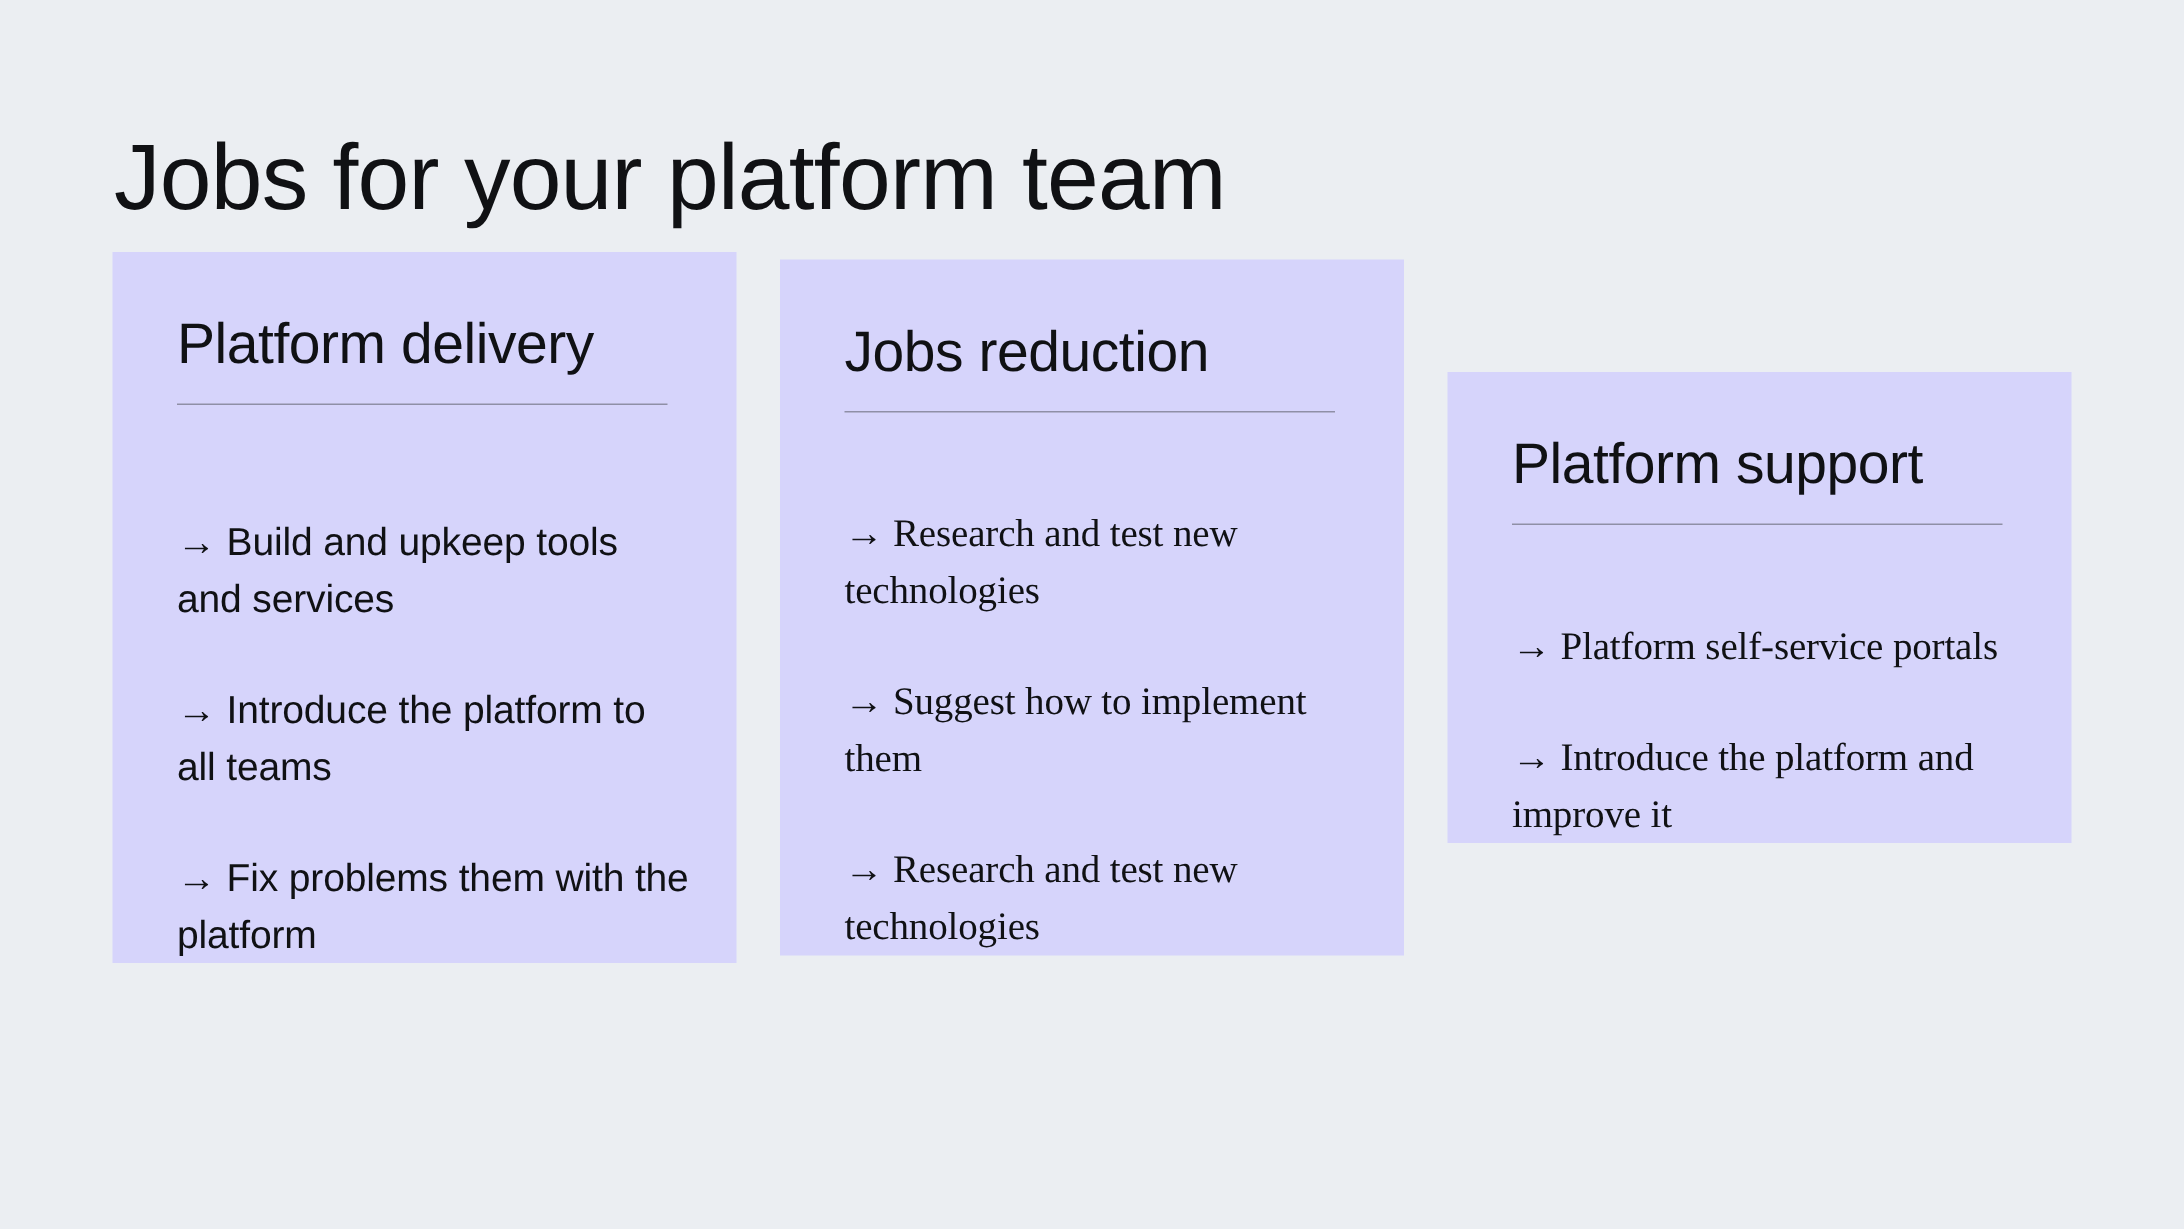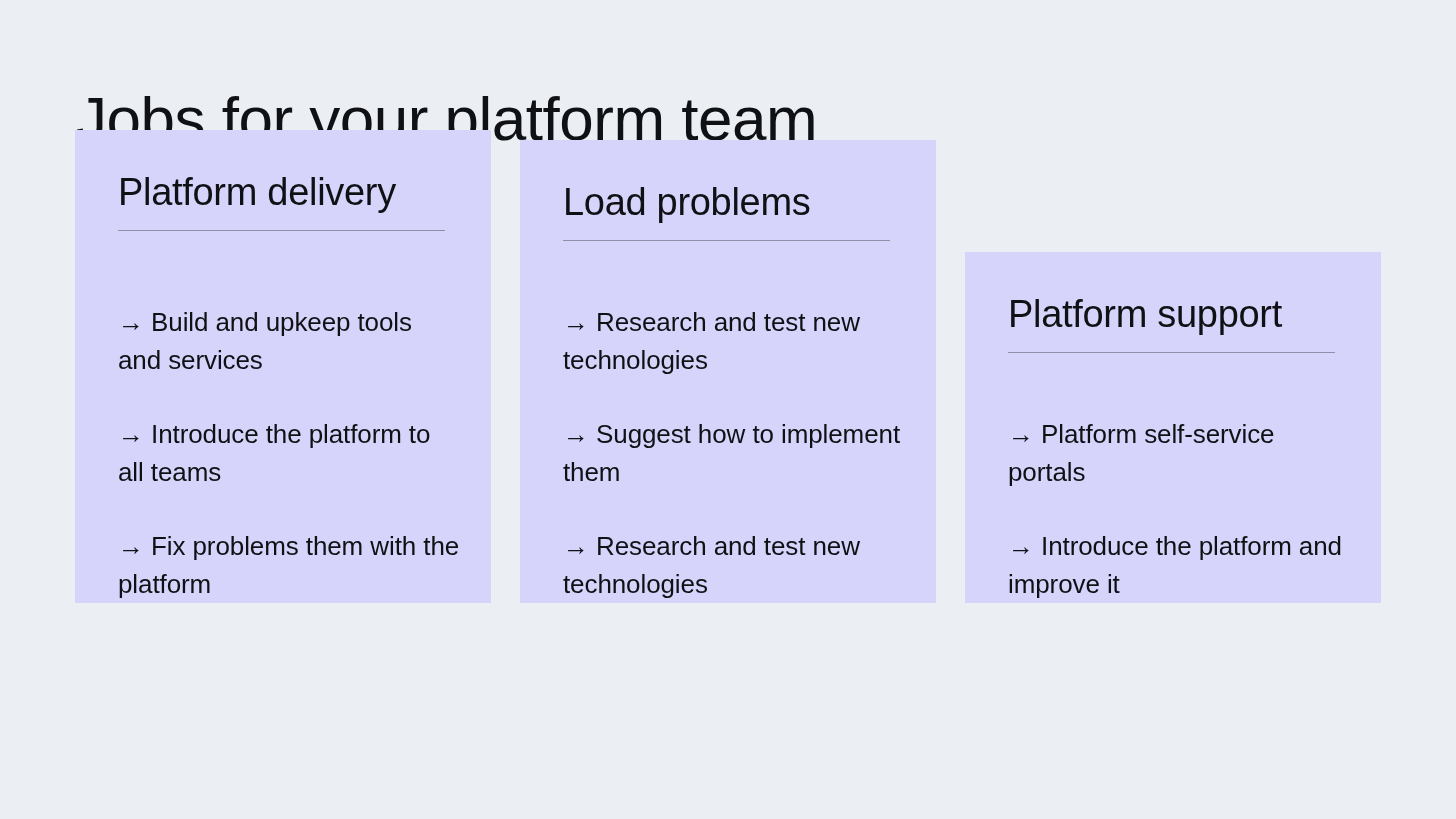--- a/index.html
+++ b/index.html
@@ -37,21 +37,21 @@
 
   .cards {
     position: absolute;
     left: 75px;
     top: 207px;
     width: 1306px;
     height: 396px;
     display: flex;
     flex-direction: row;
     justify-content: space-between;
-    align-items: flex-end;
+    align-items: center;
   }
 
   .card {
     width: 416px;
     background: #d6d4fb;
     box-sizing: border-box;
     padding: 42px 30px 0 43px;
     display: flex;
     flex-direction: column;
   }
@@ -75,20 +75,21 @@
 
   .card-items {
     margin: 0;
     padding: 0;
     list-style: none;
     margin-top: 72px;
   }
 
   .card.shifted .card-items {
     margin-top: 62px;
+    font-family: Liberation Serif, serif;
   }
 
   .card-item {
     font-size: 26px;
     line-height: 38px;
     letter-spacing: -0.1px;
     color: #101114;
     margin-bottom: 36px;
   }
 
@@ -123,21 +124,21 @@
           <span>Introduce the platform to all teams</span>
         </li>
         <li class="card-item">
           <span class="arrow-icon">→ </span>
           <span>Fix problems them with the platform</span>
         </li>
       </ul>
     </section>
 
     <section class="card shifted" style="background: rgb(214, 212, 251);">
-      <h2 class="card-title">Load problems</h2>
+      <h2 class="card-title">Jobs reduction</h2>
       <div class="card-rule" style="border-top-color: rgb(143, 143, 166);"></div>
       <ul class="card-items">
         <li class="card-item">
           <span class="arrow-icon">→ </span>
           <span>Research and test new technologies</span>
         </li>
         <li class="card-item">
           <span class="arrow-icon">→ </span>
           <span>Suggest how to implement them</span>
         </li>

